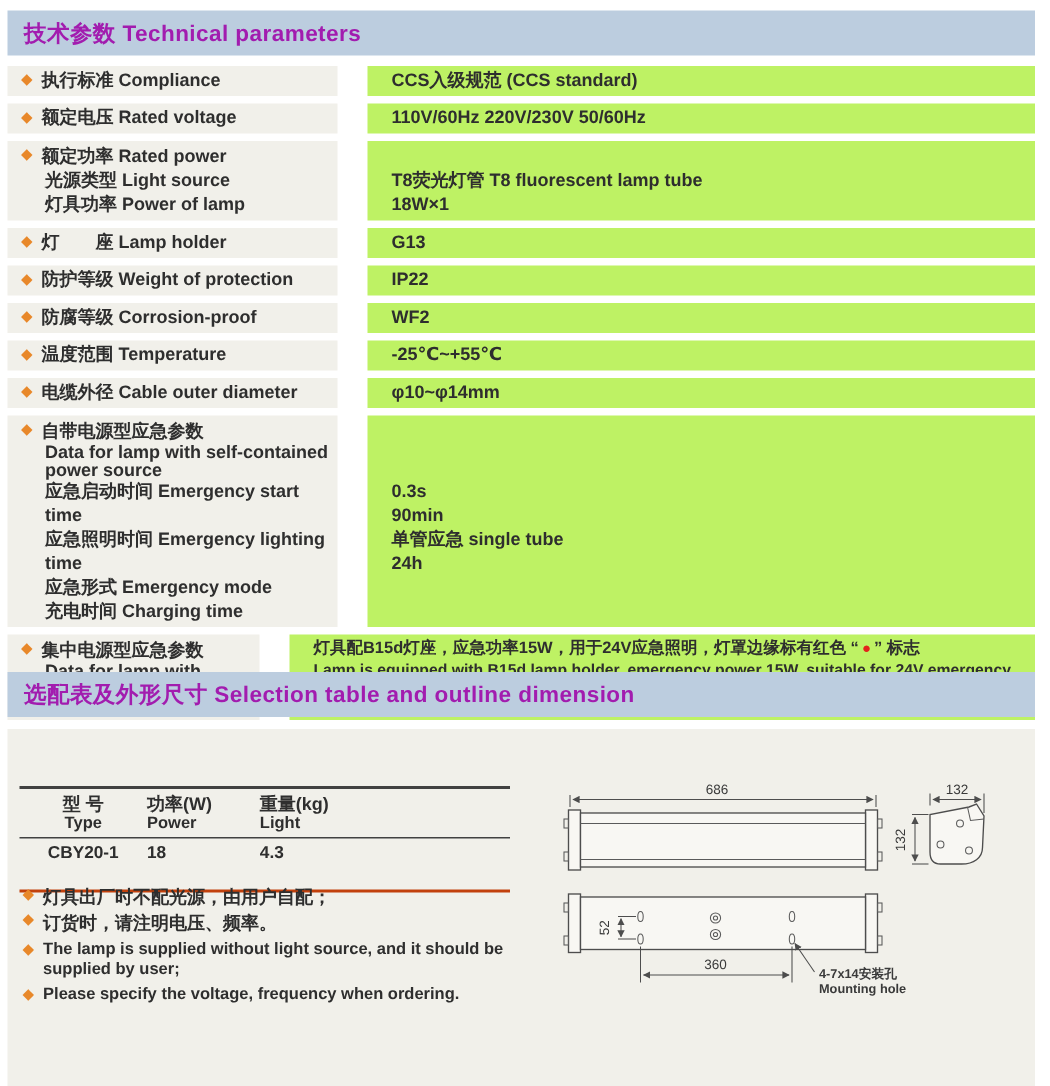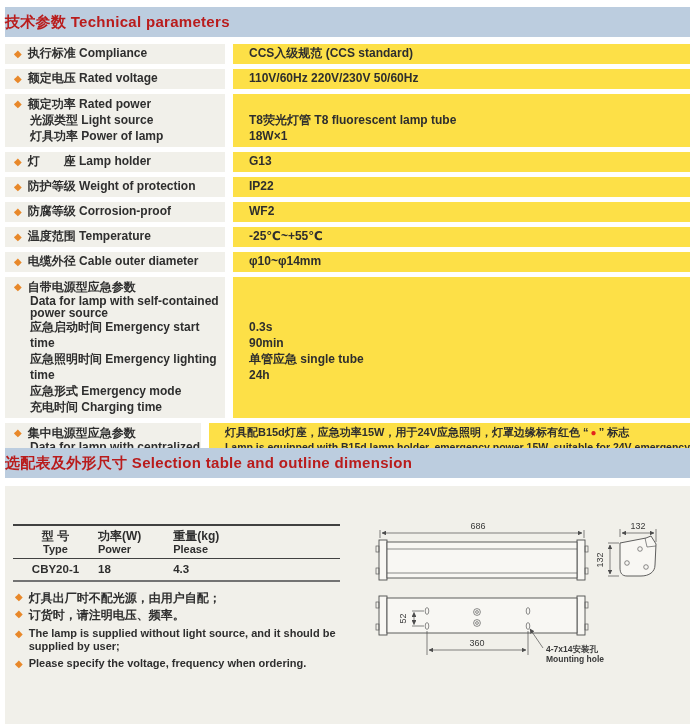--- a/index.html
+++ b/index.html
@@ -1,51 +1,51 @@
 <!DOCTYPE html>
 <html><head>
 <meta charset="utf-8">
 <style>
   html,body{margin:0;padding:0;background:#ffffff;}
   .page{position:relative;width:700px;height:724px;background:#ffffff;overflow:hidden;
         font-family:"Liberation Sans","DejaVu Sans",sans-serif;color:#2e2e2e;}
 
   
   .band{position:absolute;left:5px;width:685px;height:30px;background:#bccddf;
-        display:flex;align-items:center;box-sizing:border-box;
-        font-size:15px;font-weight:700;color:#b91c1c;letter-spacing:.3px;}
+        display:flex;align-items:center;box-sizing:border-box;padding-left:11px;
+        font-size:15px;font-weight:700;color:#a21caf;letter-spacing:.3px;}
   .band1{top:7px;}
   .band2{top:448px;}
 
   
   .params{position:absolute;top:44px;left:5px;width:685px;font-size:12px;}
   .prow{display:flex;margin-bottom:5px;}
   .pleft{width:220px;background:#f1f0ea;box-sizing:border-box;padding:2px 0 3px 9px;}
-  .pright{flex:1;background:#fde047;box-sizing:border-box;padding:2px 0 3px 16px;margin-left:8px;}
+  .pright{flex:1;background:#bef264;box-sizing:border-box;padding:2px 16px 3px 16px;margin-left:20px;}
   .oneline{display:flex;align-items:center;min-height:15px;}
   .bullet{color:#e8882a;font-size:10px;margin-right:6px;flex:0 0 auto;}
   .plabel{font-weight:700;line-height:15px;}
   .pval{font-weight:700;line-height:15px;}
   .ghead{display:flex;align-items:center;line-height:16px;}
   .sub{padding-left:16px;font-weight:700;line-height:16px;}
   .enhead{padding-left:16px;font-weight:700;font-size:12px;line-height:12px;}
   .spacer16{height:16px;}
   .spacer40{height:40px;}
   .vline{font-weight:700;line-height:16px;}
   .czh{font-weight:700;font-size:11px;line-height:15px;white-space:nowrap;}
   .cen{font-weight:700;font-size:10.5px;line-height:14px;white-space:nowrap;}
   .reddot{color:#e3241b;font-size:10px;padding:0 2px;}
 
   
   .panel2{position:absolute;top:486px;left:5px;width:685px;height:238px;background:#f1f0ea;}
 
   .spec-table{position:absolute;left:8px;top:38px;width:327px;
-              border-top:2px solid #414141;border-bottom:2px solid #737373;font-weight:700;}
+              border-top:2px solid #414141;border-bottom:2px solid #c2410c;font-weight:700;}
   .thead{display:flex;border-bottom:1px solid #414141;padding:3px 0 3px;}
-  .trow{display:flex;padding:3px 0 4px;}
+  .trow{display:flex;padding:3px 0 17px;}
   .tc1{width:26%;text-align:center;}
   .tc2{width:23%;}
   .tc3{width:22%;text-align:left;}
   .tsp{width:29%;}
   .tzh{font-size:12px;line-height:14px;}
   .ten{font-size:11px;line-height:12px;}
   .tcell{font-size:11.5px;line-height:14px;}
 
   .notes{position:absolute;left:10px;top:104px;width:352px;}
   .note{display:flex;align-items:flex-start;}
@@ -214,21 +214,21 @@
         <div class="tc1">
           <div class="tzh">型 号</div>
           <div class="ten">Type</div>
         </div>
         <div class="tc2">
           <div class="tzh">功率(W)</div>
           <div class="ten">Power</div>
         </div>
         <div class="tc3">
           <div class="tzh">重量(kg)</div>
-          <div class="ten">Please</div>
+          <div class="ten">Light</div>
         </div>
         <div class="tsp"></div>
       </div>
       <div class="trow">
         <div class="tc1 tcell">CBY20-1</div>
         <div class="tc2 tcell">18</div>
         <div class="tc3 tcell">4.3</div>
         <div class="tsp"></div>
       </div>
     </div>

